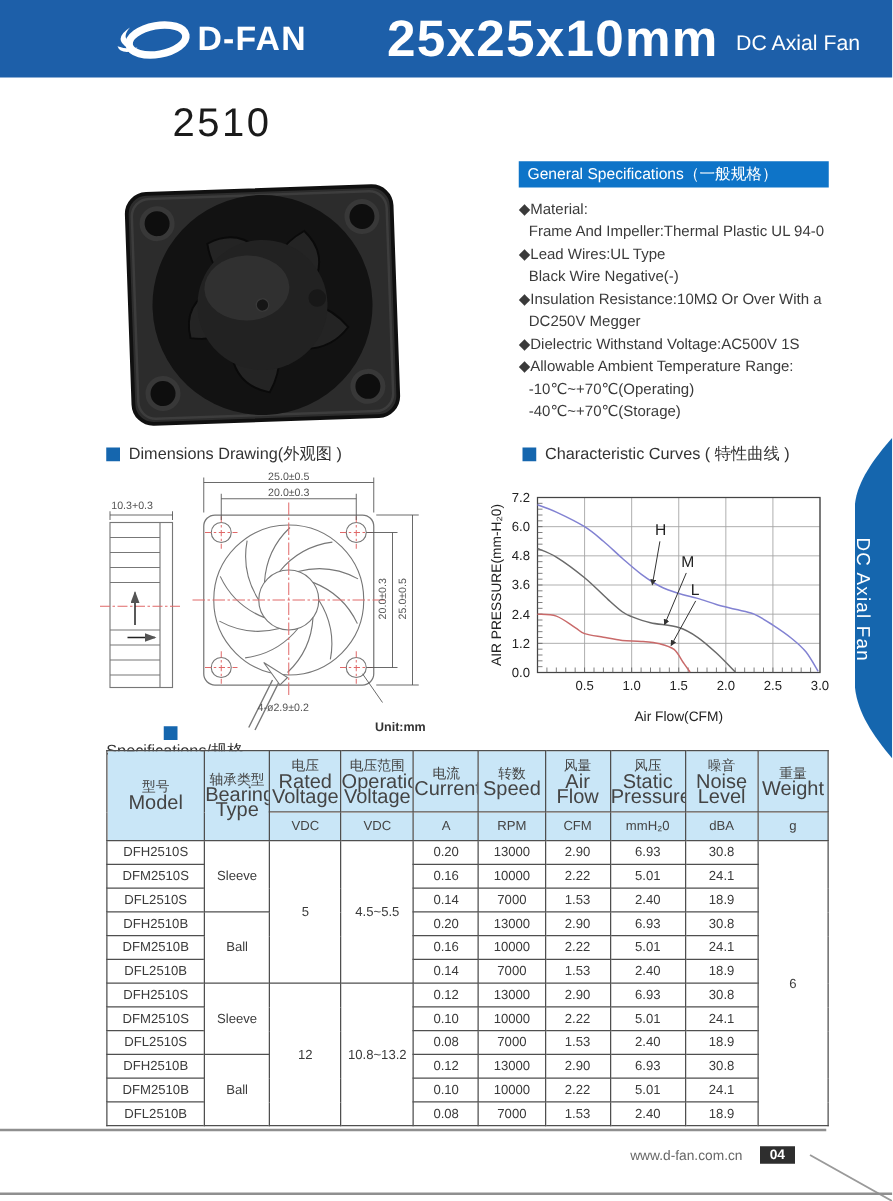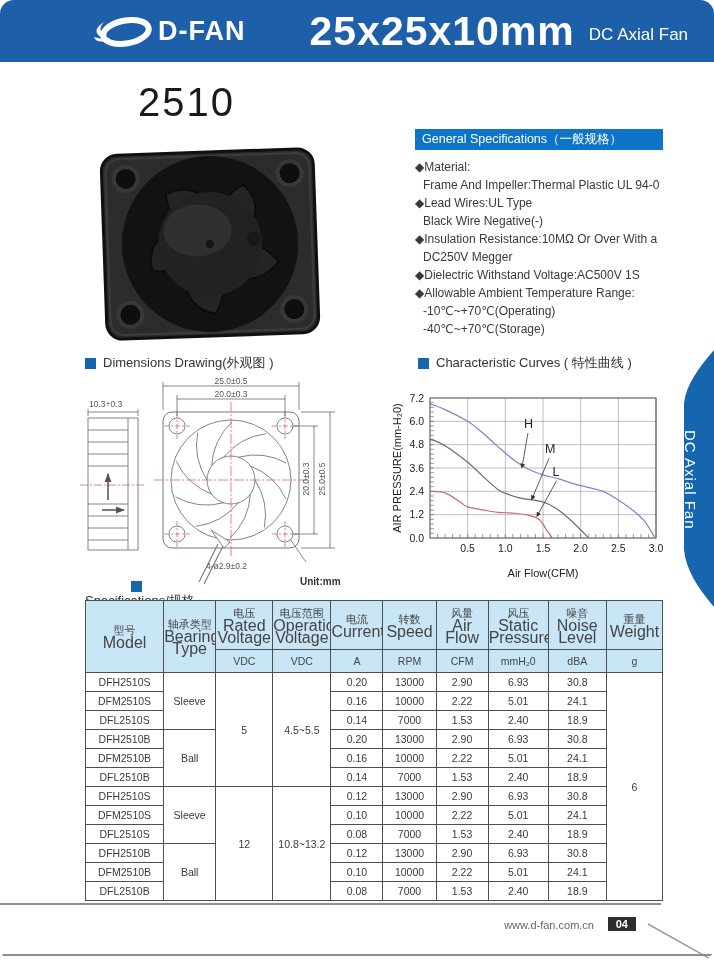--- a/index.html
+++ b/index.html
@@ -1,26 +1,26 @@
 <!DOCTYPE html>
 <html><head>
 <meta charset="utf-8">
 <style>
   html,body{margin:0;padding:0;background:#fff;}
   .page{position:relative;width:714px;height:961px;background:#fff;overflow:hidden;
-        font-family:"Liberation Sans","DejaVu Sans",sans-serif;color:#333;border-radius:14px;}
+        font-family:"Liberation Sans","DejaVu Sans",sans-serif;color:#333;}
   
   .topbar{position:absolute;left:0;top:0;width:714px;height:62px;background:#1d5fa9;
           display:flex;align-items:center;}
   .logo{display:flex;align-items:center;margin-left:92px;}
   .brand{color:#fff;font-size:27px;font-weight:bold;letter-spacing:1px;margin-left:4px;}
   .size-title{color:#fff;font-size:41px;font-weight:bold;margin-left:64px;letter-spacing:1px;}
   .subtitle{color:#fff;font-size:17px;margin-left:14px;margin-top:8px;}
   
-  .model-no{position:absolute;left:138px;top:80px;font-size:40px;color:#1a1a1a;letter-spacing:2px;}
+  .model-no{position:absolute;left:138px;top:80px;font-size:32px;color:#1a1a1a;letter-spacing:2px;}
   
   .photo{position:absolute;left:86px;top:144px;width:248px;height:202px;}
   
   .gen-specs{position:absolute;left:415px;top:129px;width:248px;}
   .gs-title{background:#0e74c8;color:#fff;font-size:12.5px;height:21px;line-height:21px;
             padding-left:7px;}
   .gs-list{margin-top:8px;font-size:12px;line-height:18px;color:#3a3a3a;}
   .gs-line{white-space:nowrap;}
   .gs-line.ind{padding-left:8px;}
   

